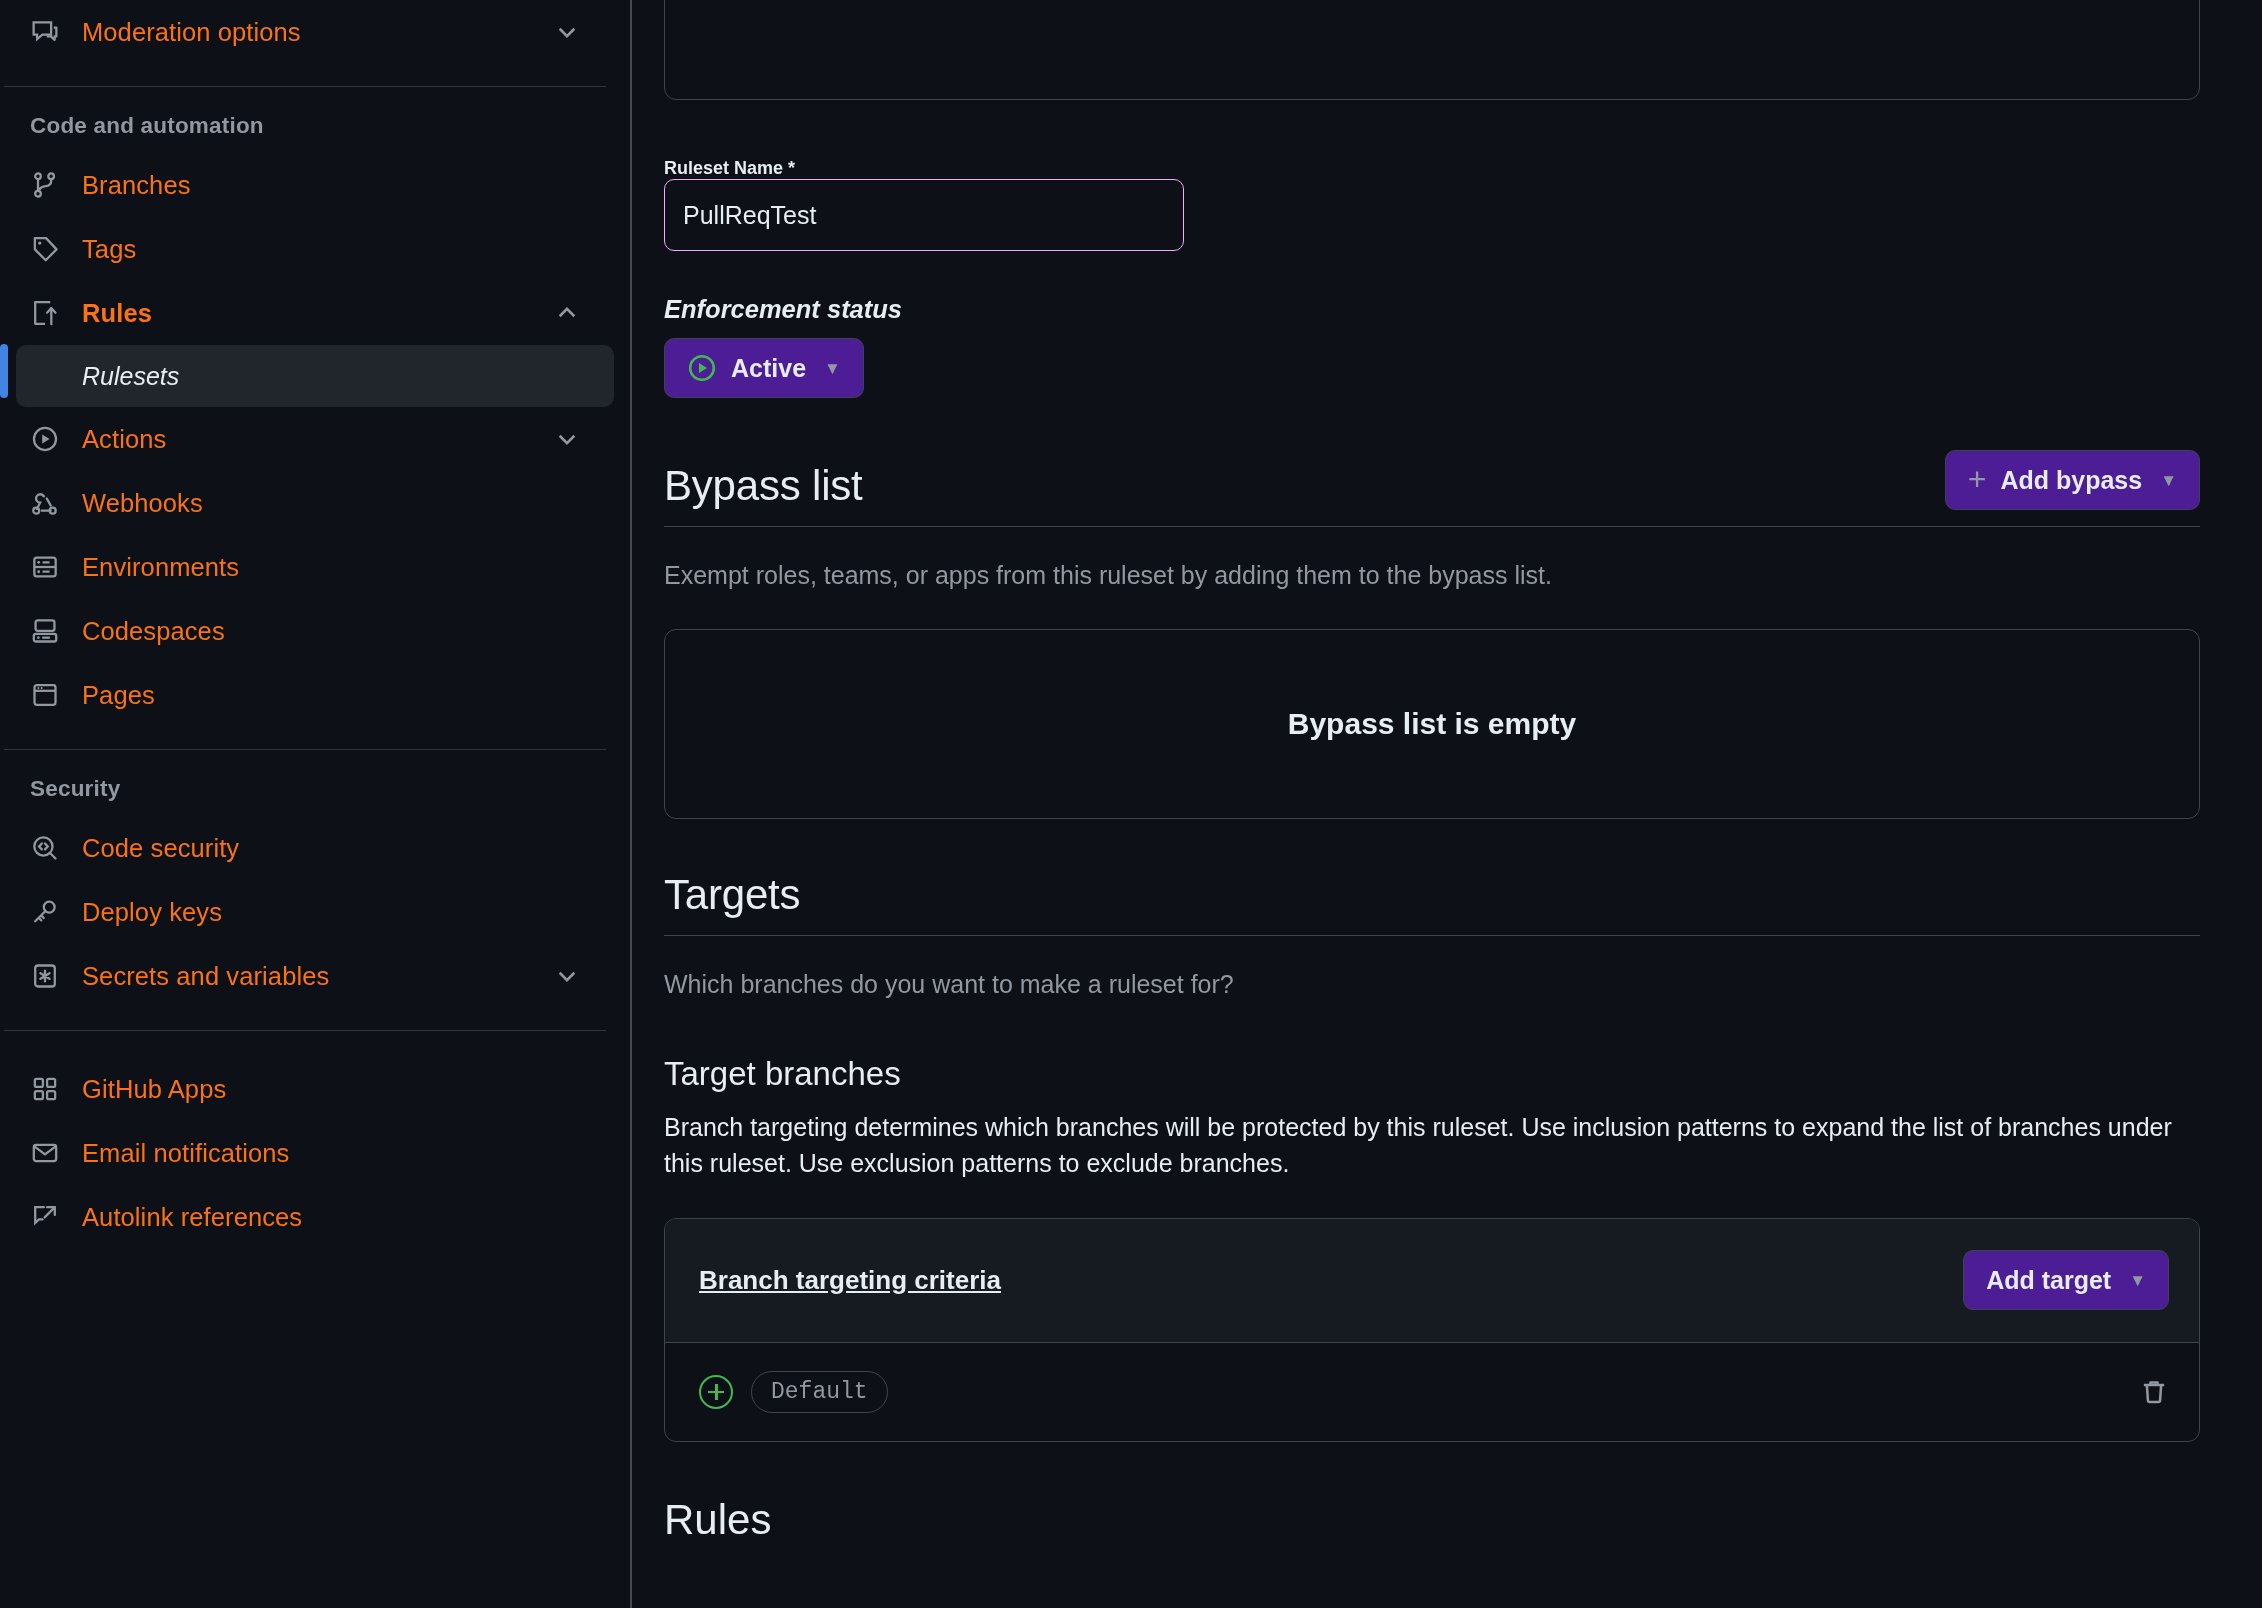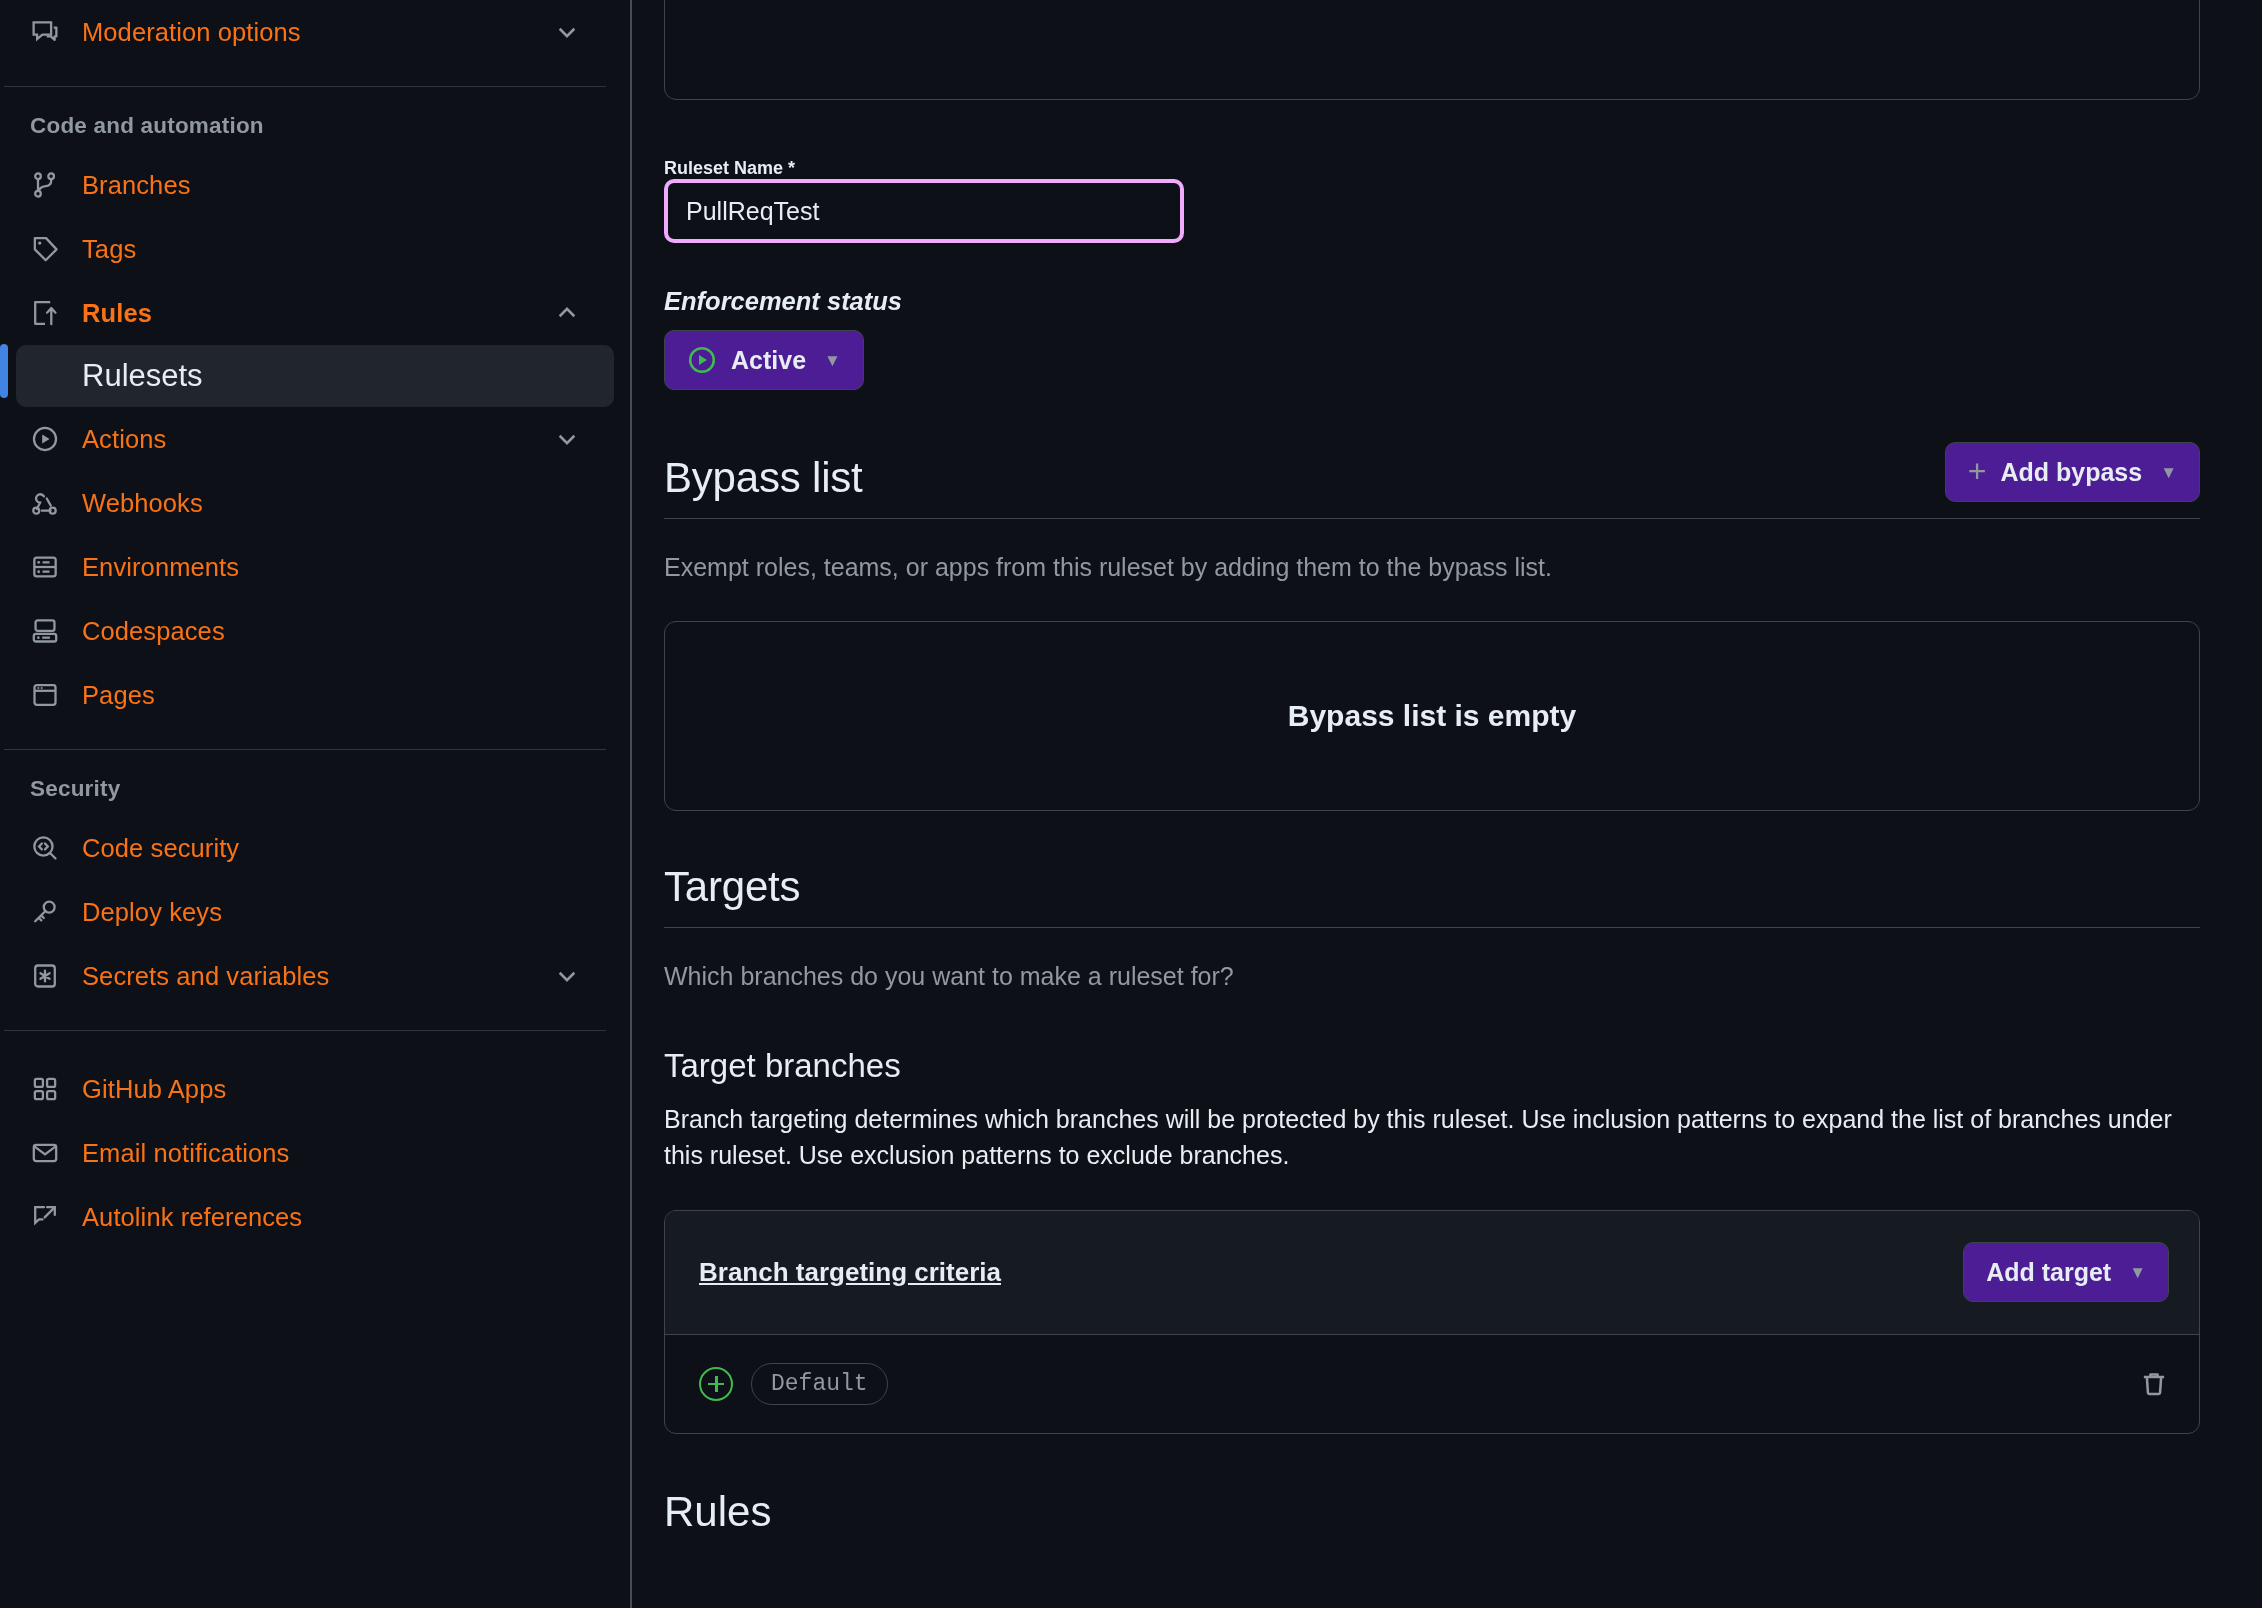--- a/index.html
+++ b/index.html
@@ -53,21 +53,21 @@
     position: relative;
     display: flex;
     align-items: center;
     height: 62px;
     margin: 0 16px 0 16px;
     padding-left: 66px;
     border-radius: 10px;
     cursor: pointer;
   }
   .nav-sub.active { background: #21262d; }
-  .nav-sub .lbl { font-size: 31px; color: #e6edf3; }
+  .nav-sub .lbl { font-size: 25px; color: #e6edf3; font-style: italic; }
   .active-bar {
     position: absolute;
     left: 0; top: 344px;
     width: 8px; height: 54px;
     border-radius: 6px;
     background: #4184e4;
   }
   .group-label {
     font-size: 22.5px;
     font-weight: bold;
@@ -107,23 +107,23 @@
 
   .field-label {
     font-size: 18px;
     font-weight: bold;
     color: #e6edf3;
     margin-top: 58px;
     margin-bottom: 0;
   }
   .text-input {
     width: 520px;
-    height: 64px;
+    height: 72px;
     background: #0d1117;
-    border: 4px solid #f0abfc;
+    border: 1px solid #f0abfc;
     border-radius: 10px;
     color: #e6edf3;
     font-size: 25px;
     padding: 0 18px;
     font-family: "Liberation Sans", sans-serif;
     display: flex;
     align-items: center;
   }
   .sublabel {
     font-size: 25.5px;

